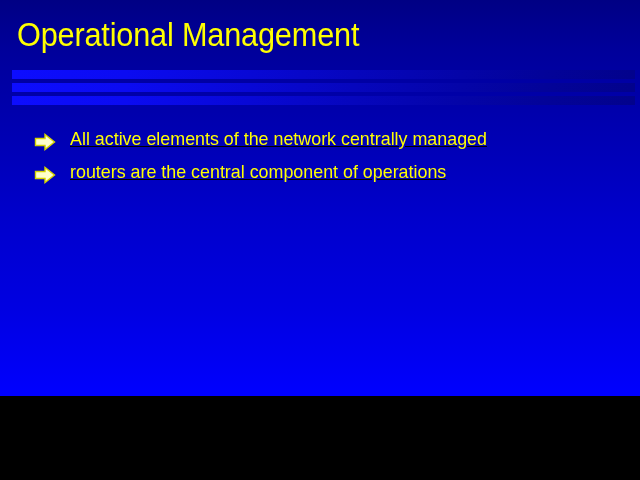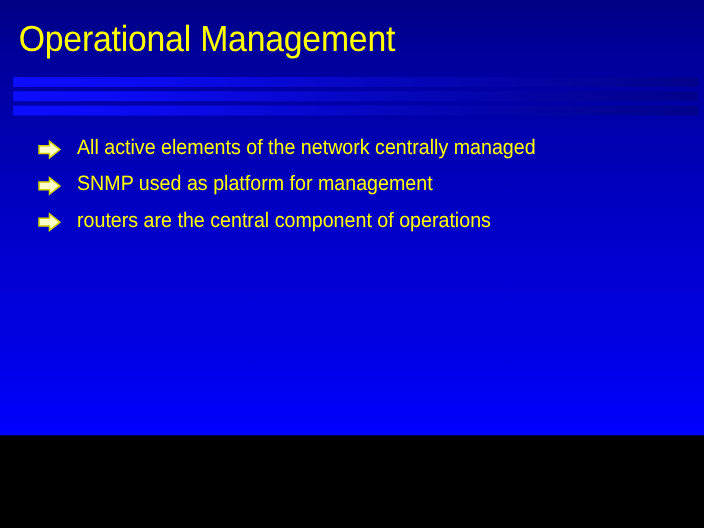--- a/index.html
+++ b/index.html
@@ -97,21 +97,22 @@
   #bullets {
     position: absolute;
     left: 34px;
     top: 118px;
     width: 580px;
   }
   .bullet-row {
     position: relative;
     height: 33px;
     display: flex;
-    align-items: center;
+    align-items: flex-end;
+    text-decoration: underline;
   }
   .bullet-marker {
     width: 36px;
     flex: 0 0 36px;
     padding-top: 2px;
     line-height: 22px;
   }
   .bullet-marker svg { display: block; }
   .bullet-text {
     color: #ffff00;
@@ -172,28 +173,20 @@
 
     <div class="bullet-row">
       <span class="bullet-marker">
         <svg width="22" height="18" viewBox="0 0 22 18" aria-hidden="true">
           <path d="M1.5 5.5 H11 V1.5 L20.5 9 L11 16.5 V12.5 H1.5 Z" fill="#ffffcc" stroke="#d4d400" stroke-width="1.4" stroke-linejoin="miter"></path>
         </svg>
       </span>
       <span class="bullet-text">All active elements of the network centrally managed</span>
     </div>
 
-    <div class="bullet-row">
-      <span class="bullet-marker">
-        <svg width="22" height="18" viewBox="0 0 22 18" aria-hidden="true">
-          <path d="M1.5 5.5 H11 V1.5 L20.5 9 L11 16.5 V12.5 H1.5 Z" fill="#ffffcc" stroke="#d4d400" stroke-width="1.4" stroke-linejoin="miter"></path>
-        </svg>
-      </span>
-      <span class="bullet-text">SNMP used as platform for management</span>
-    </div>
 
     <div class="bullet-row">
       <span class="bullet-marker">
         <svg width="22" height="18" viewBox="0 0 22 18" aria-hidden="true">
           <path d="M1.5 5.5 H11 V1.5 L20.5 9 L11 16.5 V12.5 H1.5 Z" fill="#ffffcc" stroke="#d4d400" stroke-width="1.4" stroke-linejoin="miter"></path>
         </svg>
       </span>
       <span class="bullet-text">routers are the central component of operations</span>
     </div>
 

